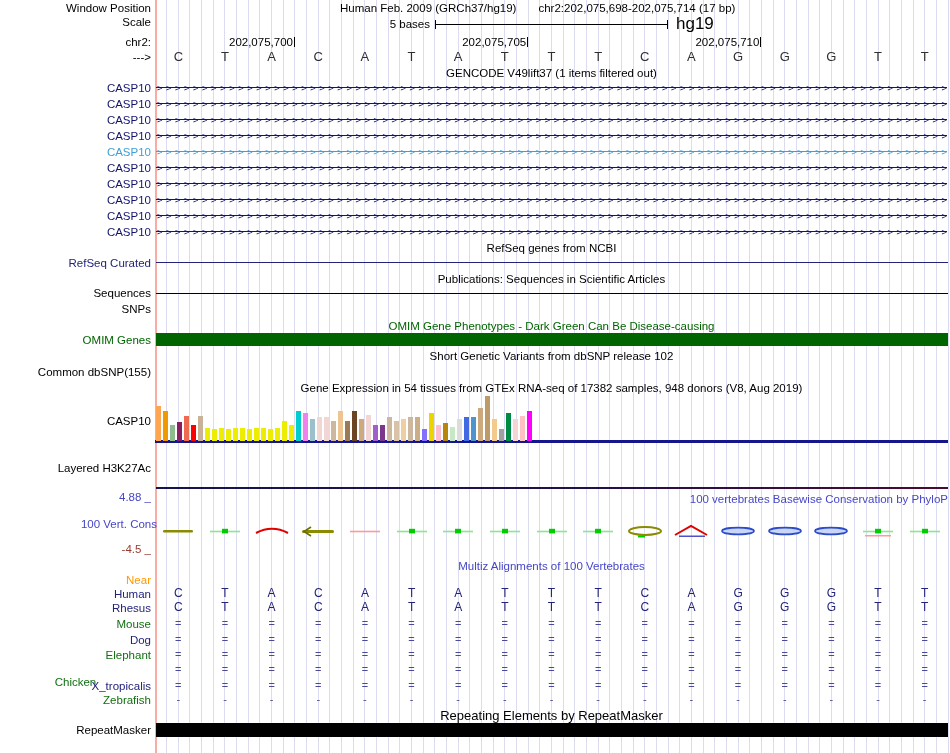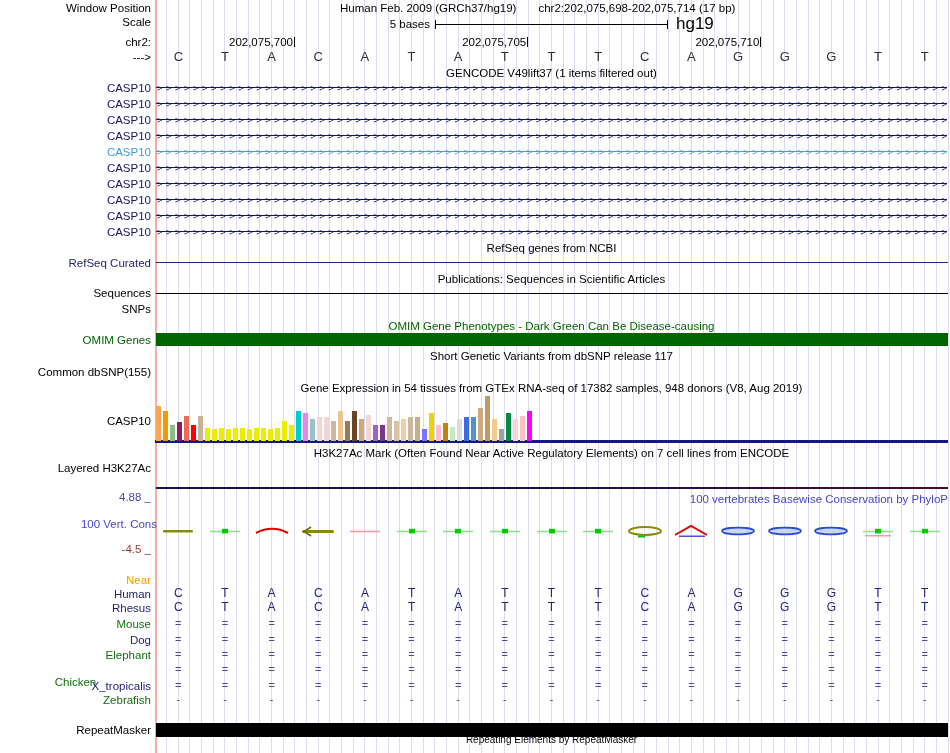--- a/index.html
+++ b/index.html
@@ -479,18 +479,18 @@
     <div style="position: absolute; left: 0px; top: 633px; width: 151px; text-align: right; font-size: 11.5px; line-height: 14px; color: rgb(35, 35, 122); white-space: pre;">Dog</div>
     <div style="position: absolute; left: 0px; top: 648px; width: 151px; text-align: right; font-size: 11.5px; line-height: 14px; color: rgb(16, 112, 16); white-space: pre;">Elephant</div>
     <div style="position: absolute; left: 0px; top: 663px; width: 151px; text-align: center; font-size: 11.5px; line-height: 14px; color: rgb(16, 112, 16); white-space: pre; margin-top: 12px;">Chicken</div>
     <div style="position: absolute; left: 0px; top: 679px; width: 151px; text-align: right; font-size: 11.5px; line-height: 14px; color: rgb(35, 35, 122); white-space: pre;">X_tropicalis</div>
     <div style="position: absolute; left: 0px; top: 693px; width: 151px; text-align: right; font-size: 11.5px; line-height: 14px; color: rgb(16, 112, 16); white-space: pre;">Zebrafish</div>
     <div style="position: absolute; left: 0px; top: 723px; width: 151px; text-align: right; font-size: 11.5px; line-height: 14px; color: rgb(0, 0, 0); white-space: pre;">RepeatMasker</div>
     <div style="position: absolute; left: 155px; top: 66px; width: 793px; text-align: center; font-size: 11.5px; line-height: 14px; color: rgb(0, 0, 0);">GENCODE V49lift37 (1 items filtered out)</div>
     <div style="position: absolute; left: 155px; top: 272px; width: 793px; text-align: center; font-size: 11.5px; line-height: 14px; color: rgb(0, 0, 0);">Publications: Sequences in Scientific Articles</div>
     <div style="position: absolute; left: 155px; top: 241px; width: 793px; text-align: center; font-size: 11.5px; line-height: 14px; color: rgb(0, 0, 0);">RefSeq genes from NCBI</div>
     <div style="position: absolute; left: 155px; top: 319px; width: 793px; text-align: center; font-size: 11.5px; line-height: 14px; color: rgb(0, 100, 0);">OMIM Gene Phenotypes - Dark Green Can Be Disease-causing</div>
-    <div style="position: absolute; left: 155px; top: 349px; width: 793px; text-align: center; font-size: 11.5px; line-height: 14px; color: rgb(0, 0, 0);">Short Genetic Variants from dbSNP release 117</div>
+    <div style="position: absolute; left: 155px; top: 349px; width: 793px; text-align: center; font-size: 11.5px; line-height: 14px; color: rgb(0, 0, 0);">Short Genetic Variants from dbSNP release 102</div>
     <div style="position: absolute; left: 155px; top: 381px; width: 793px; text-align: center; font-size: 11.5px; line-height: 14px; color: rgb(0, 0, 0);">Gene Expression in 54 tissues from GTEx RNA-seq of 17382 samples, 948 donors (V8, Aug 2019)</div>
-    <div style="position: absolute; left: 155px; top: 446px; width: 793px; text-align: center; font-size: 11.5px; line-height: 14px; color: rgb(0, 0, 0);">H3K27Ac Mark (Often Found Near Active Regulatory Elements) on 7 cell lines from ENCODE</div>
     <div style="position: absolute; left: 155px; top: 492px; width: 793px; text-align: right; font-size: 11.5px; line-height: 14px; color: rgb(70, 70, 200);">100 vertebrates Basewise Conservation by PhyloP</div>
-    <div style="position: absolute; left: 155px; top: 709px; width: 793px; text-align: center; font-size: 10px; line-height: 14px; color: rgb(0, 0, 0); margin-top: 24px;">Repeating Elements by RepeatMasker</div>
+    <div style="position: absolute; left: 155px; top: 559px; width: 793px; text-align: center; font-size: 11.5px; line-height: 14px; color: rgb(70, 70, 200);">Multiz Alignments of 100 Vertebrates</div>
+    <div style="position: absolute; left: 155px; top: 709px; width: 793px; text-align: center; font-size: 13px; line-height: 14px; color: rgb(0, 0, 0);">Repeating Elements by RepeatMasker</div>
   </div>
 
 </body></html>

